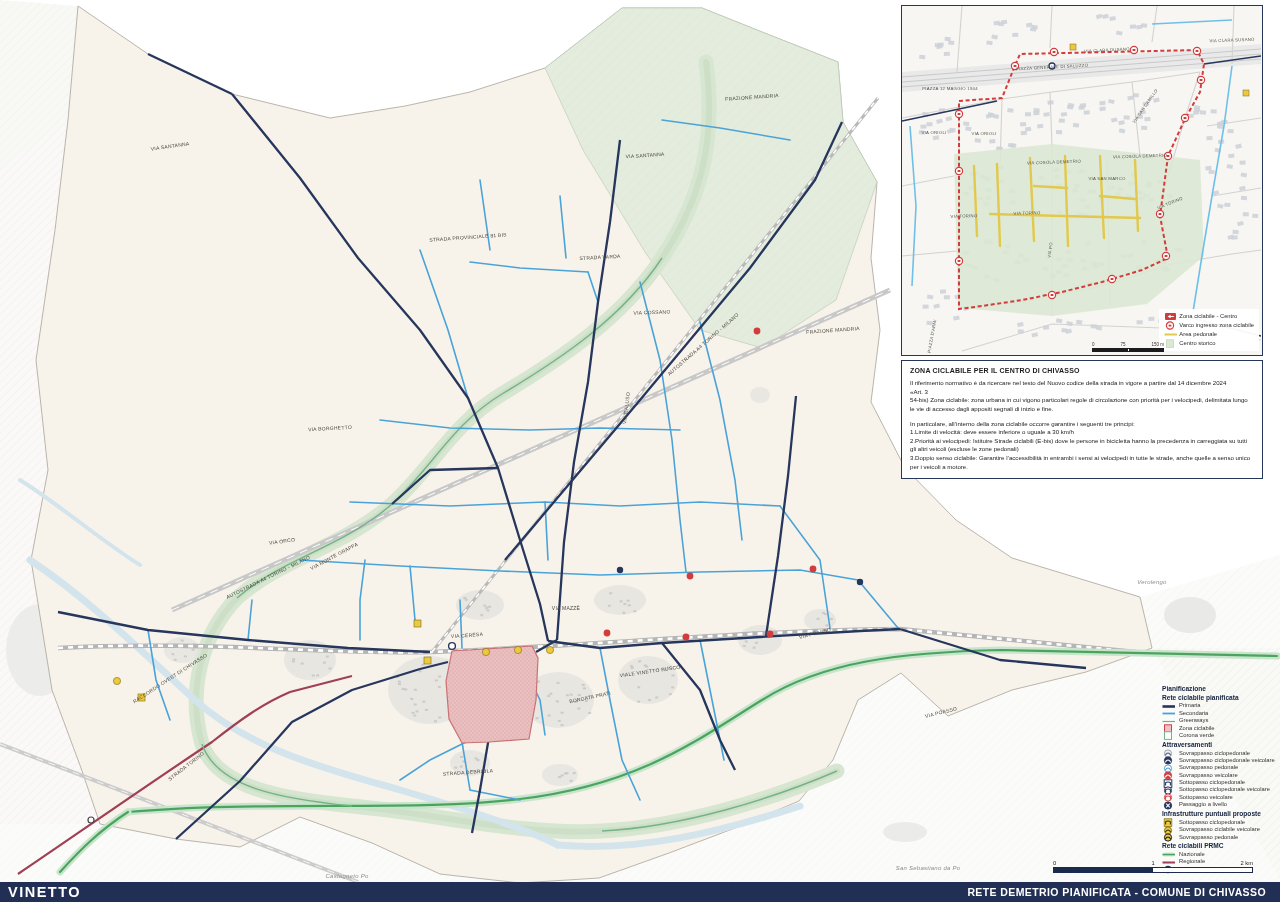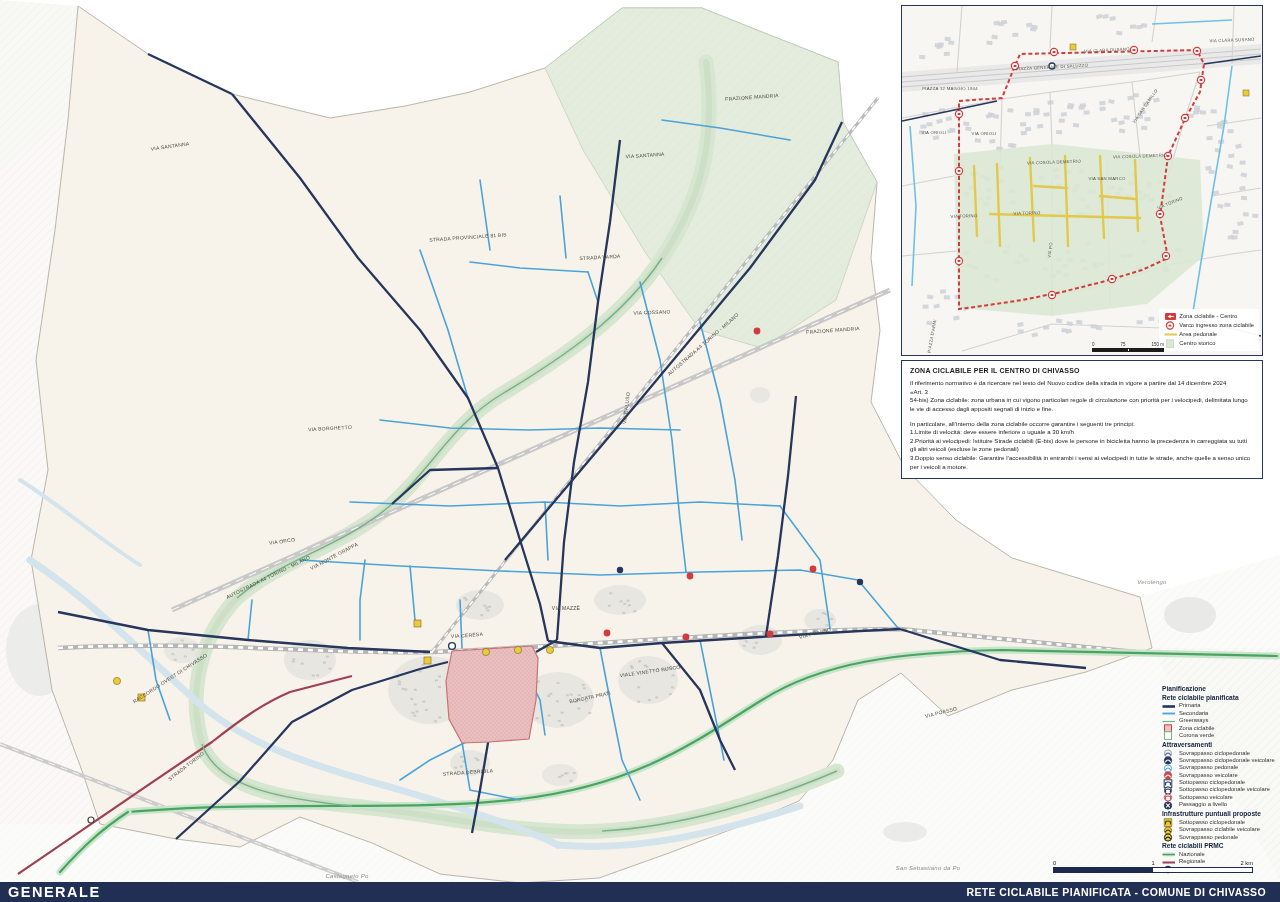--- a/index.html
+++ b/index.html
@@ -973,17 +973,17 @@
       <span class="t1">1</span>
       <span class="t2">2 km</span>
     </div>
     <div class="sb-bar">
         <div class="seg1"></div>
         <div class="seg2"></div>
       </div>
   </div>
 
   <div class="footer">
-    <span class="footer-logo">GENERALE</span>
-    <span class="footer-title">RETE CICLABILE PIANIFICATA - COMUNE DI CHIVASSO</span>
+    <span class="footer-logo">VINETTO</span>
+    <span class="footer-title">RETE DEMETRIO PIANIFICATA - COMUNE DI CHIVASSO</span>
   </div>
 
 </div>
 
 </body></html>

